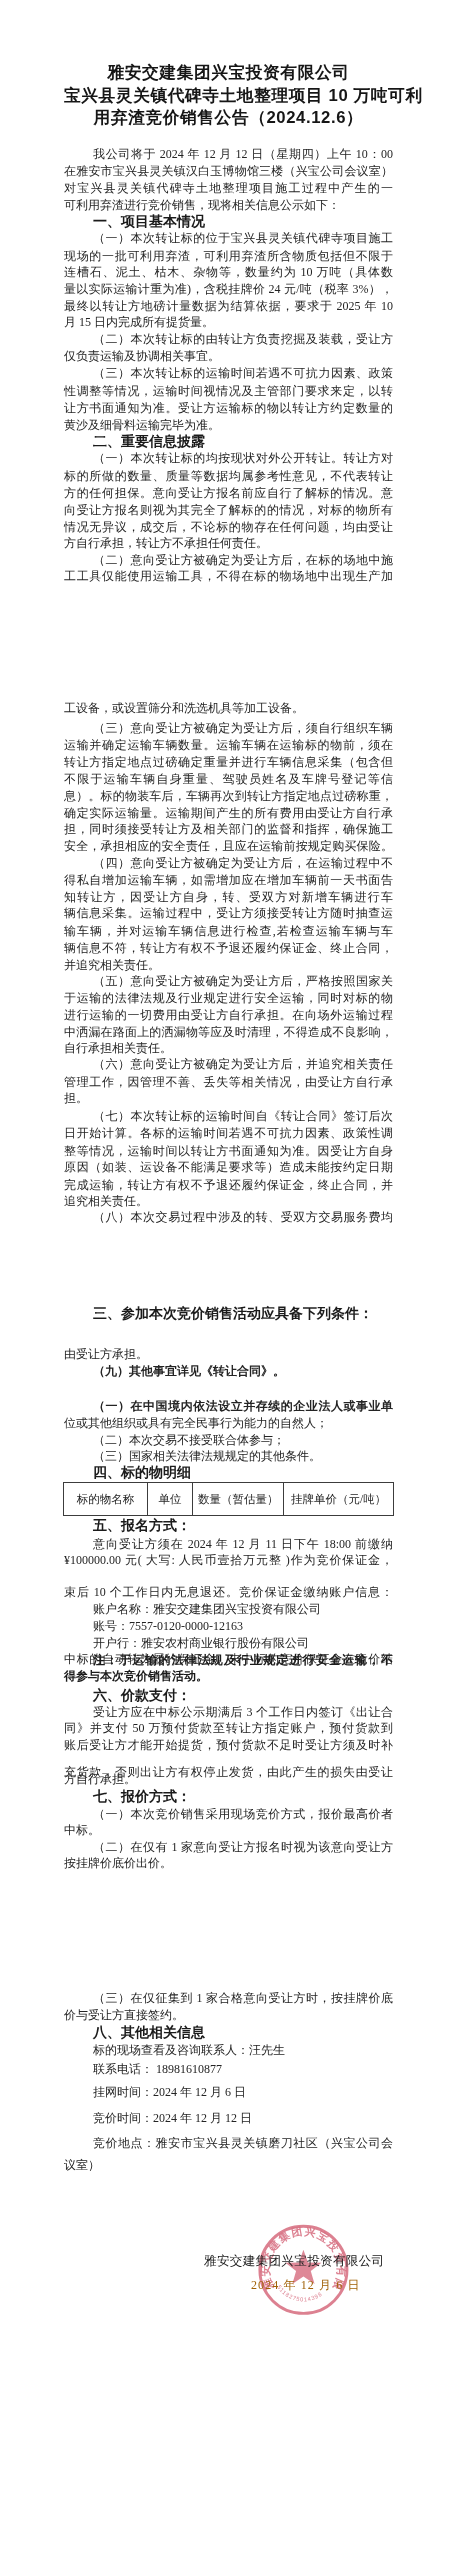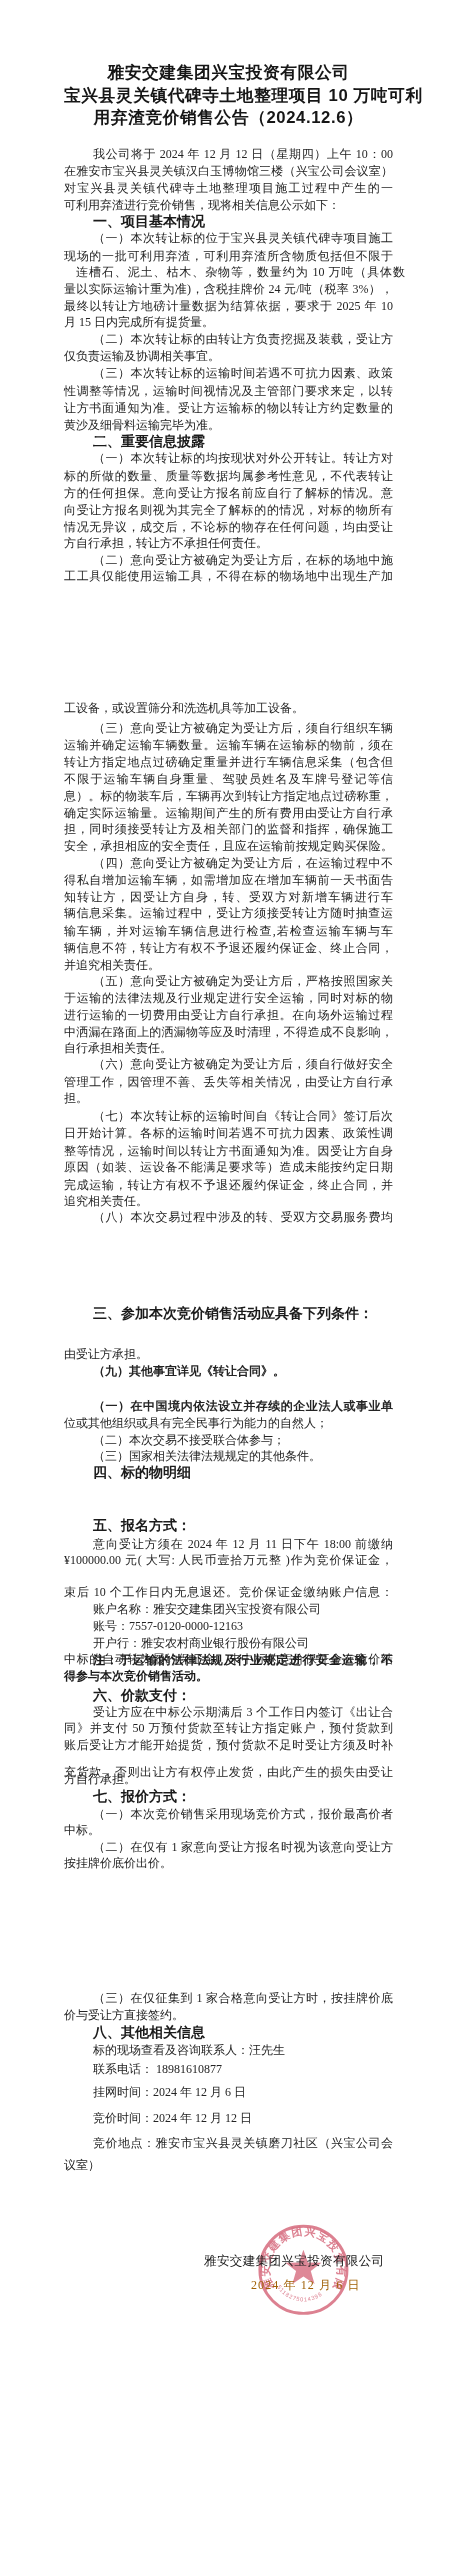--- a/index.html
+++ b/index.html
@@ -42,21 +42,21 @@
     <div class="line t" style="top: 63px;">雅安交建集团兴宝投资有限公司</div>
     <div class="line t" style="top: 86px;">宝兴县灵关镇代碑寺土地整理项目 10 万吨可利</div>
     <div class="line t" style="top: 108px;">用弃渣竞价销售公告（2024.12.6）</div>
     <div class="line p j" style="top: 146px;">我公司将于 2024 年 12 月 12 日（星期四）上午 10：00</div>
     <div class="line c j" style="top: 163px;">在雅安市宝兴县灵关镇汉白玉博物馆三楼（兴宝公司会议室）</div>
     <div class="line c j" style="top: 180px;">对宝兴县灵关镇代碑寺土地整理项目施工过程中产生的一</div>
     <div class="line c" style="top: 197px;">可利用弃渣进行竞价销售，现将相关信息公示如下：</div>
     <div class="line h" style="top: 213px;">一、项目基本情况</div>
     <div class="line p j" style="top: 230px;">（一）本次转让标的位于宝兴县灵关镇代碑寺项目施工</div>
     <div class="line c j" style="top: 248px;">现场的一批可利用弃渣，可利用弃渣所含物质包括但不限于</div>
-    <div class="line c j" style="top: 264px; margin-left: 12px;">连槽石、泥土、枯木、杂物等，数量约为 10 万吨（具体数</div>
+    <div class="line c j" style="top: 264px;">连槽石、泥土、枯木、杂物等，数量约为 10 万吨（具体数</div>
     <div class="line c j" style="top: 281px;">量以实际运输计重为准)，含税挂牌价 24 元/吨（税率 3%），</div>
     <div class="line c j" style="top: 298px;">最终以转让方地磅计量数据为结算依据，要求于 2025 年 10</div>
     <div class="line c" style="top: 314px;">月 15 日内完成所有提货量。</div>
     <div class="line p j" style="top: 331px;">（二）本次转让标的由转让方负责挖掘及装载，受让方</div>
     <div class="line c" style="top: 348px;">仅负责运输及协调相关事宜。</div>
     <div class="line p j" style="top: 365px;">（三）本次转让标的运输时间若遇不可抗力因素、政策</div>
     <div class="line c j" style="top: 383px;">性调整等情况，运输时间视情况及主管部门要求来定，以转</div>
     <div class="line c j" style="top: 400px;">让方书面通知为准。受让方运输标的物以转让方约定数量的</div>
     <div class="line c" style="top: 417px;">黄沙及细骨料运输完毕为准。</div>
     <div class="line h" style="top: 433px;">二、重要信息披露</div>
@@ -82,21 +82,21 @@
     <div class="line c j" style="top: 889px;">知转让方，因受让方自身，转、受双方对新增车辆进行车</div>
     <div class="line c j" style="top: 905px;">辆信息采集。运输过程中，受让方须接受转让方随时抽查运</div>
     <div class="line c j" style="top: 923px;">输车辆，并对运输车辆信息进行检查,若检查运输车辆与车</div>
     <div class="line c j" style="top: 940px;">辆信息不符，转让方有权不予退还履约保证金、终止合同，</div>
     <div class="line c" style="top: 957px;">并追究相关责任。</div>
     <div class="line p j" style="top: 973px;">（五）意向受让方被确定为受让方后，严格按照国家关</div>
     <div class="line c j" style="top: 990px;">于运输的法律法规及行业规定进行安全运输，同时对标的物</div>
     <div class="line c j" style="top: 1007px;">进行运输的一切费用由受让方自行承担。在向场外运输过程</div>
     <div class="line c j" style="top: 1024px;">中洒漏在路面上的洒漏物等应及时清理，不得造成不良影响，</div>
     <div class="line c" style="top: 1040px;">自行承担相关责任。</div>
-    <div class="line p j" style="top: 1056px;">（六）意向受让方被确定为受让方后，须自行做好安全</div>
+    <div class="line p j" style="top: 1056px;">（六）意向受让方被确定为受让方后，并追究相关责任</div>
     <div class="line c j" style="top: 1074px;">管理工作，因管理不善、丢失等相关情况，由受让方自行承</div>
     <div class="line c" style="top: 1090px;">担。</div>
     <div class="line p j" style="top: 1108px;">（七）本次转让标的运输时间自《转让合同》签订后次</div>
     <div class="line c j" style="top: 1125px;">日开始计算。各标的运输时间若遇不可抗力因素、政策性调</div>
     <div class="line c j" style="top: 1143px;">整等情况，运输时间以转让方书面通知为准。因受让方自身</div>
     <div class="line c j" style="top: 1159px;">原因（如装、运设备不能满足要求等）造成未能按约定日期</div>
     <div class="line c j" style="top: 1177px;">完成运输，转让方有权不予退还履约保证金，终止合同，并</div>
     <div class="line c" style="top: 1193px;">追究相关责任。</div>
     <div class="line p j" style="top: 1209px;">（八）本次交易过程中涉及的转、受双方交易服务费均</div>
     <div class="line c" style="top: 1346px;">由受让方承担。</div>
@@ -140,20 +140,26 @@
   </div>
 
 <table id="subject-table">
   <colgroup>
     <col style="width:25.4%">
       <col style="width:13.7%">
       <col style="width:27.7%">
       <col style="width:33.2%">
   </colgroup>
   <tbody>
+    <tr>
+      <td>标的物名称</td>
+      <td>单位</td>
+      <td>数量（暂估量）</td>
+      <td>挂牌单价（元/吨）</td>
+    </tr>
   </tbody>
 </table>
 
 <svg id="seal" viewBox="0 0 164 170" xmlns="http://www.w3.org/2000/svg">
   <defs>
     <path id="sealArc" d="M 30 114 A 60 60 0 1 1 132 114" fill="none"></path>
     <path id="sealCodeArc" d="M 31 106 A 55 55 0 0 0 131 106" fill="none"></path>
   </defs>
   <circle cx="81" cy="83" r="76" fill="none" stroke="#d5677a" stroke-width="5" opacity="0.9"></circle>
   <polygon fill="#d5677a" opacity="0.85" points="81,48 88.9,70.1 112.4,70.8 93.8,85.2 100.4,107.7 81,94.5 61.6,107.7 68.2,85.2 49.6,70.8 73.1,70.1"></polygon>

